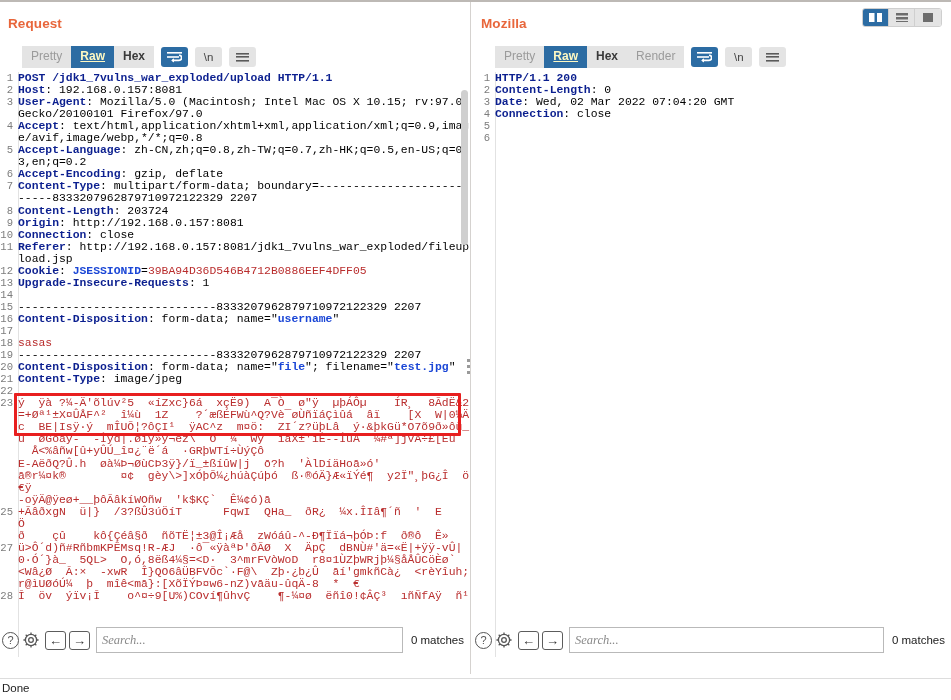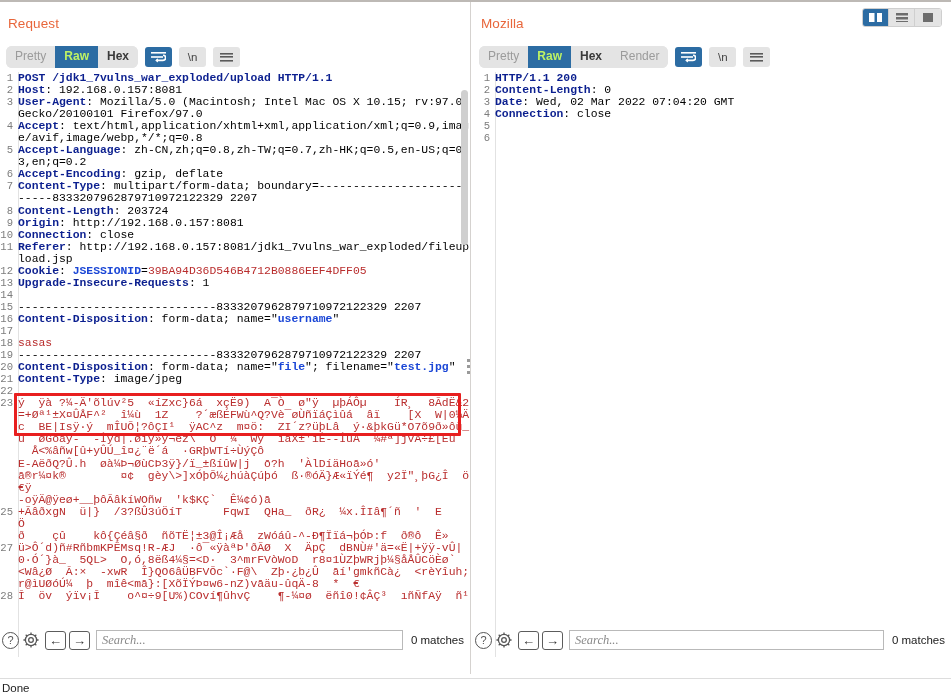--- a/index.html
+++ b/index.html
@@ -25,21 +25,21 @@
     background: #ffffff;
   }
   #request-panel  { left: 0px;   width: 470px; }
   #response-panel { left: 471px; width: 480px; }
   .panel-divider {
     position: absolute; left: 470px; top: 2px; width: 1px; height: 672px;
     background: #d5d2cf;
   }
   .panel-title {
     position: absolute; left: 8px; top: 14px;
-    font-size: 13.5px; font-weight: normal;
+    font-size: 13.5px; font-weight: bold;
     color: #e8663b; letter-spacing: .1px;
   }
   #response-panel .panel-title { left: 10px; }
 
   
   .view-toggle {
     position: absolute; right: 9px; top: 6px;
     display: flex; border-radius: 3px; overflow: hidden;
     border: 1px solid #cfcfcf;
   }
@@ -66,29 +66,29 @@
   }
   .vt-one .g { width: 10px; height: 9px; background: #6d6d6d; }
 
   
   .fmt-bar {
     position: absolute; top: 44px; height: 22px;
     display: flex; align-items: center;
   }
   #request-panel  .fmt-bar { left: 6px; }
   #response-panel .fmt-bar { left: 8px; }
-  .fmt-group { display: flex; background: #e4e4e4; border-radius: 6px; overflow: hidden; }
+  .fmt-group { display: flex; background: #e4e4e4; border-radius: 0; overflow: hidden; margin-left: 16px; }
   .fmt {
     font-size: 12px; font-weight: bold;
     padding: 3px 9px 4px; line-height: 15px;
     color: #3a3a3a; background: #e4e4e4; cursor: default;
     white-space: nowrap;
   }
   .fmt.muted { color: #9b9b9b; font-weight: normal; }
-  .fmt.active { background: #2c6ca3; color: #bef264; }
+  .fmt.active { background: #2c6ca3; color: #fef9c3; text-decoration: underline; }
   .icon-btn {
     margin-left: 7px; height: 20px; min-width: 27px;
     background: #e4e4e4; border-radius: 3px;
     display: flex; align-items: center; justify-content: center;
     cursor: default;
   }
   .icon-btn.on { background: #2c6ca3; }
   .icon-btn .nl { font-size: 11.5px; color: #444; font-family: "Liberation Sans", sans-serif; }
   .burger { width: 13px; height: 9px;
     background:
@@ -170,21 +170,21 @@
     width: 18px; height: 18px; margin-right: 5px; flex: none; cursor: default;
   }
   .arrow-btn {
     width: 21px; height: 19px; border: 1.3px solid #5c5c5c; border-radius: 3px;
     background: #fff; display: flex; align-items: center; justify-content: center;
     font-size: 13px; color: #333; margin-right: 3px; cursor: default; flex: none;
   }
   .search-input {
     flex: 1; height: 20px; border: 1px solid #b9b9b9; background: #fff;
     font-family: "Liberation Serif", serif; font-style: italic;
-    font-size: 12.5px; color: #8a8a8a; padding: 6px 5px; line-height: 18px;
+    font-size: 12.5px; color: #8a8a8a; padding: 12px 5px; line-height: 18px;
     margin-left: 3px; margin-right: 8px;
     display: flex; align-items: center;
   }
   .matches {
     font-size: 11.5px; color: #1a1a1a; white-space: nowrap; margin-right: 4px;
     font-family: "Liberation Sans", sans-serif;
   }
 
   
   .statusbar {

